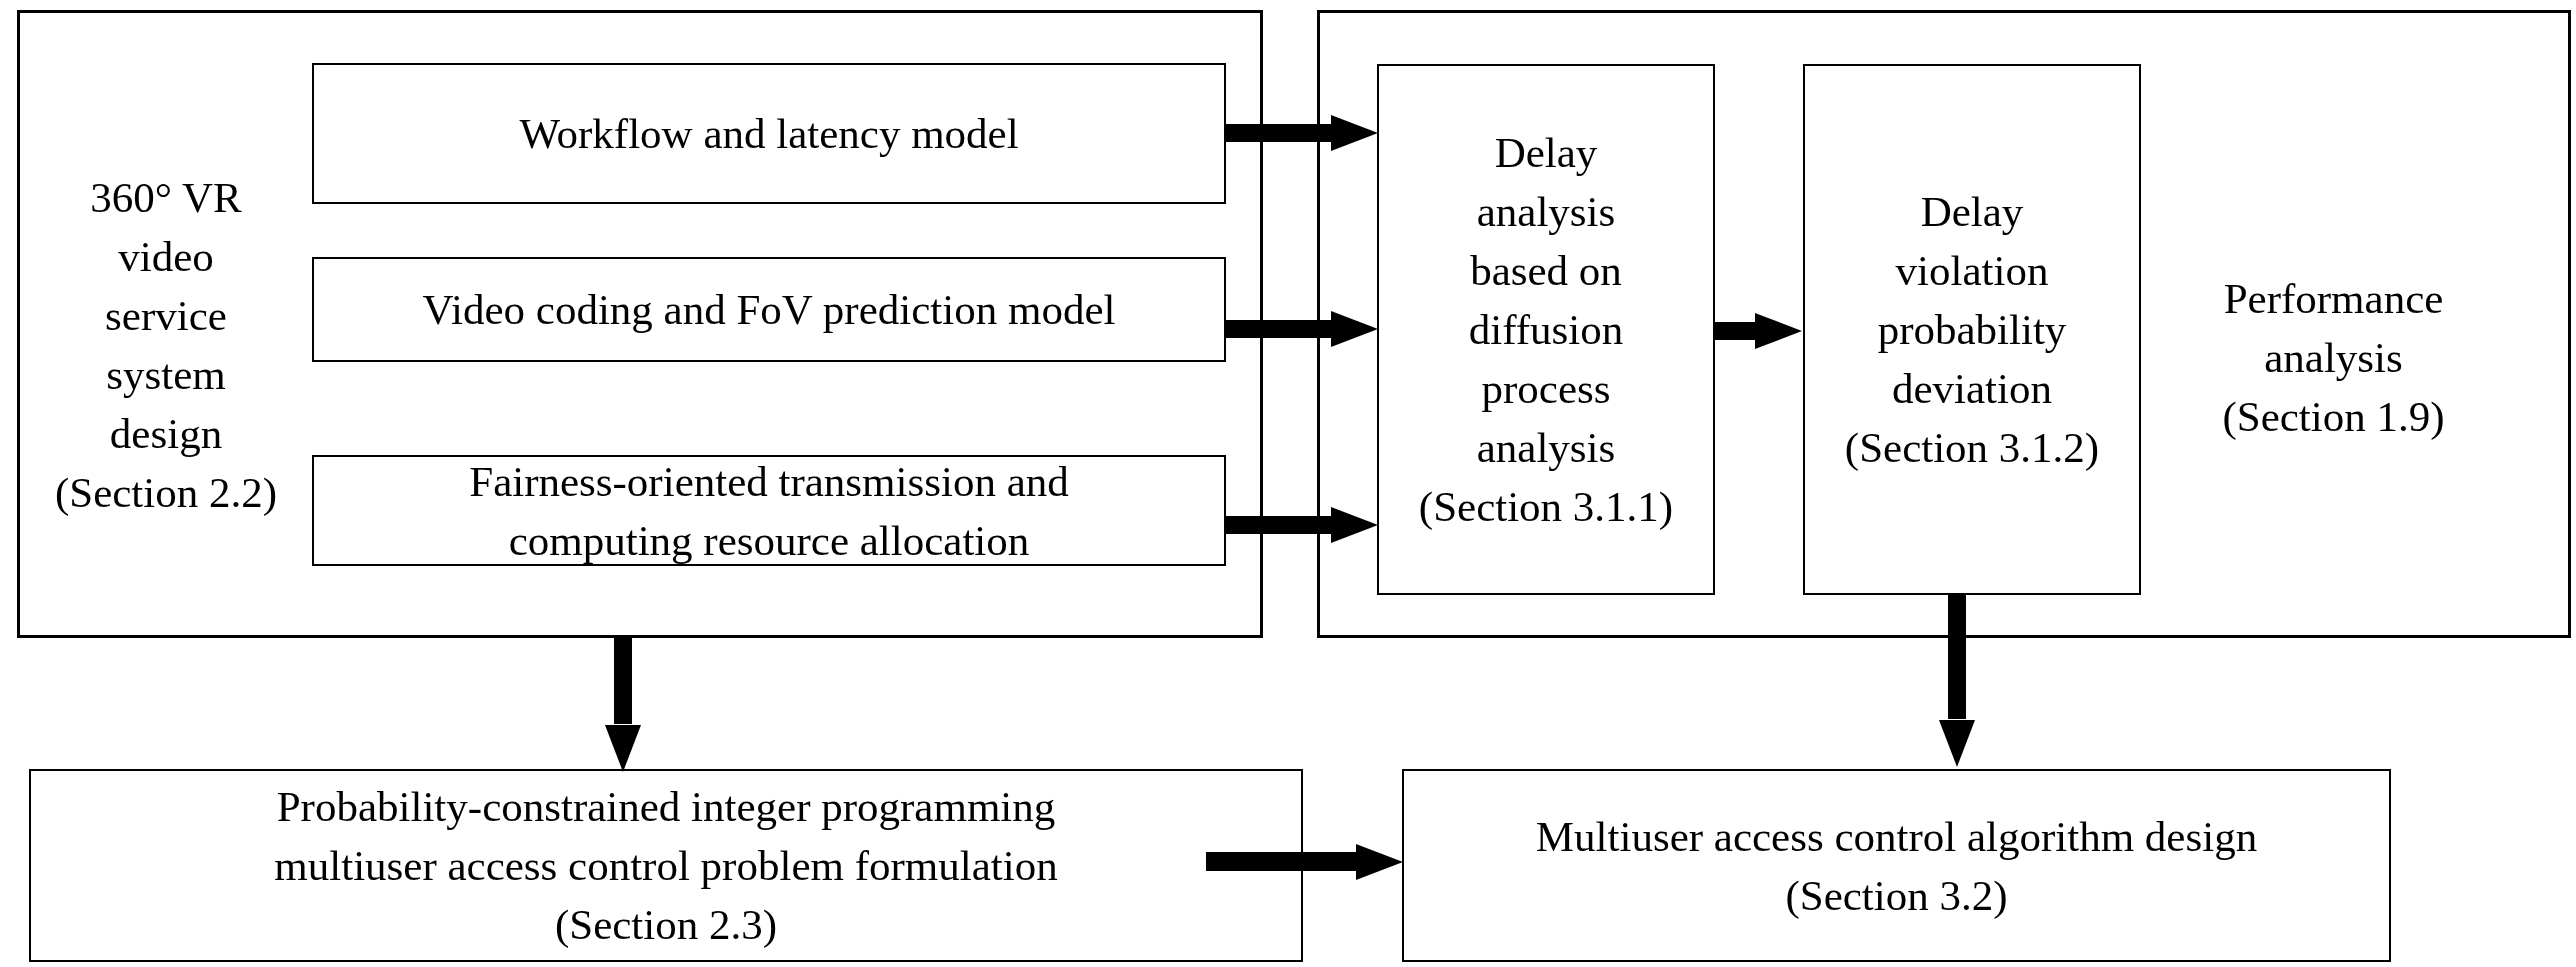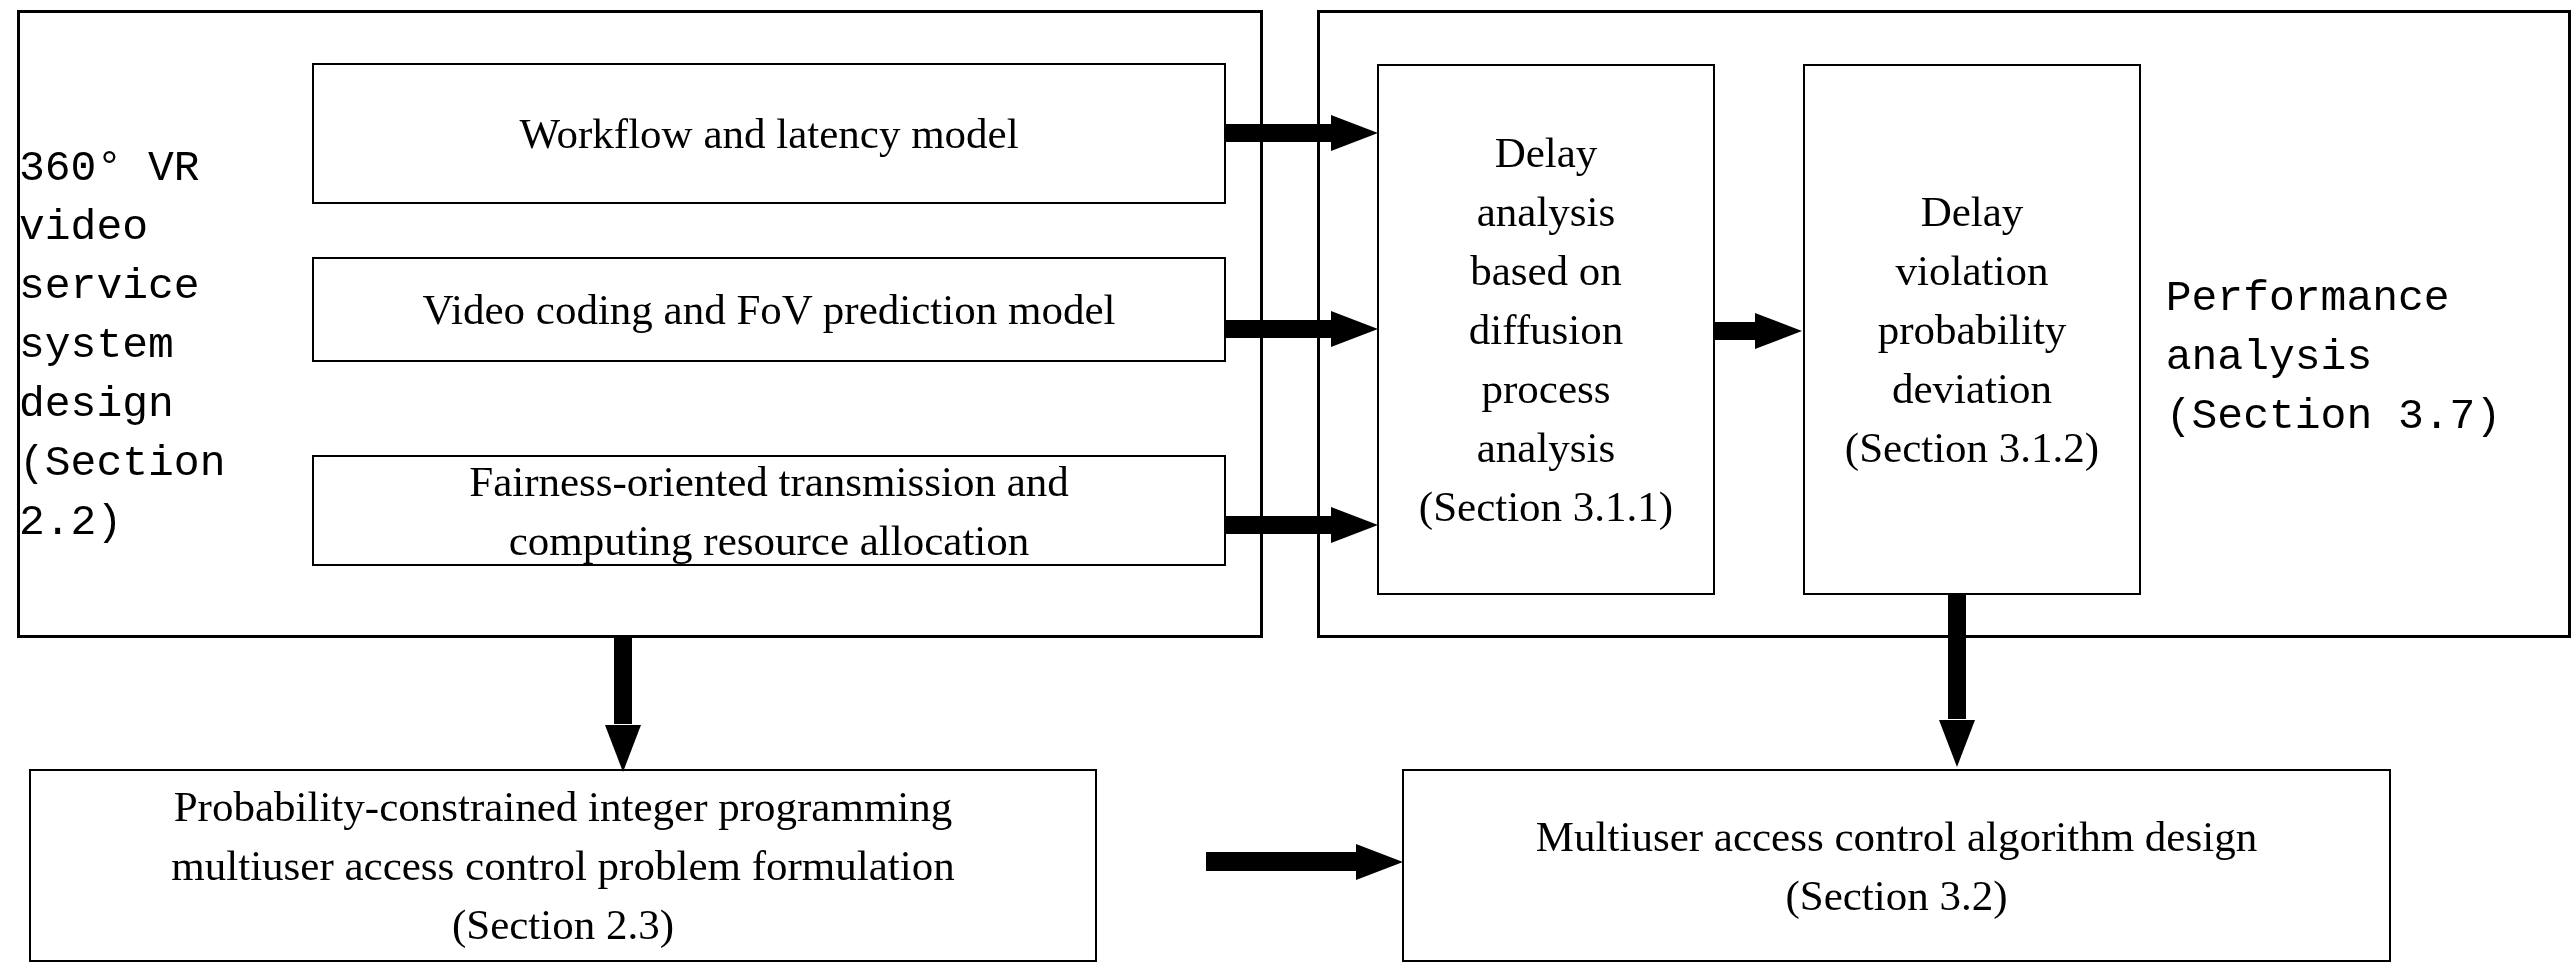--- a/index.html
+++ b/index.html
@@ -18,37 +18,36 @@
     border:2.6px solid #000;
     display:flex;align-items:center;justify-content:center;
     text-align:center;
     font-size:43px;line-height:59px;
     white-space:pre-line;
   }
   .container{border-width:3.2px;}
   .plain-label{
     position:absolute;
     display:flex;align-items:center;justify-content:center;
-    text-align:left;
+    text-align:center;
     font-size:43px;line-height:59px;
     white-space:pre-line;
-    font-family:Liberation Mono, monospace;
   }
   
   #outer-left  {left:16.6px;  top:10.2px;  width:1246px; height:628px;}
   #outer-right {left:1317px;top:10.2px;  width:1254px; height:628px;}
   
   #box-workflow {left:312px; top:63px;  width:914px; height:141px;}
   #box-videocoding {left:312px; top:257px; width:914px; height:105px;}
   #box-fairness {left:312px; top:455px; width:914px; height:111px;}
   
   #box-delay-analysis {left:1377px; top:64px; width:338px; height:531px;}
   #box-delay-violation {left:1803px; top:64px; width:338px; height:531px;}
   
-  #box-problem {left:29px;  top:769px; width:1068px; height:193px;}
+  #box-problem {left:29px;  top:769px; width:1274px; height:193px;}
   #box-algorithm {left:1402px; top:769px; width:989px; height:193px;}
   
   #label-360 {left:19px; top:163px; width:294px; height:364px;}
   #label-performance {left:2129px; top:249px; width:409px; height:217px;}
   
   .shaft{position:absolute;background:#000;}
   .head-right{position:absolute;width:0;height:0;
     border-top:18px solid transparent;border-bottom:18px solid transparent;
     border-left:47px solid #000;}
   .head-down{position:absolute;width:0;height:0;
@@ -100,21 +99,21 @@
 (Section 3.1.1)</div>
 
   <div class="box" id="box-delay-violation">Delay
 violation
 probability
 deviation
 (Section 3.1.2)</div>
 
   <div class="plain-label" id="label-performance">Performance
 analysis
-(Section 3.7)</div>
+(Section 1.9)</div>
 
   <div class="box" id="box-problem">Probability-constrained integer programming
 multiuser access control problem formulation
 (Section 2.3)</div>
 
   <div class="box" id="box-algorithm">Multiuser access control algorithm design
 (Section 3.2)</div>
 
   <div>
     <div class="shaft" id="a1-shaft"></div>

